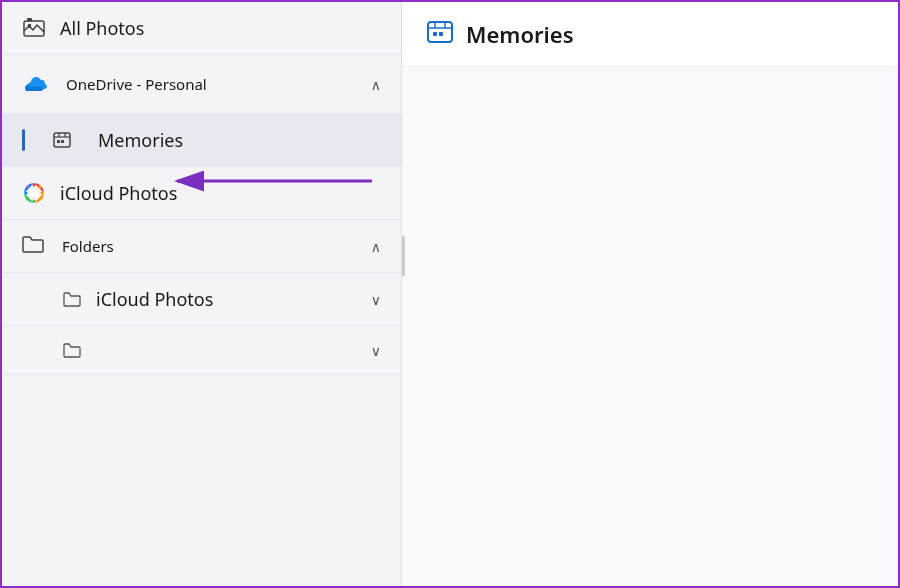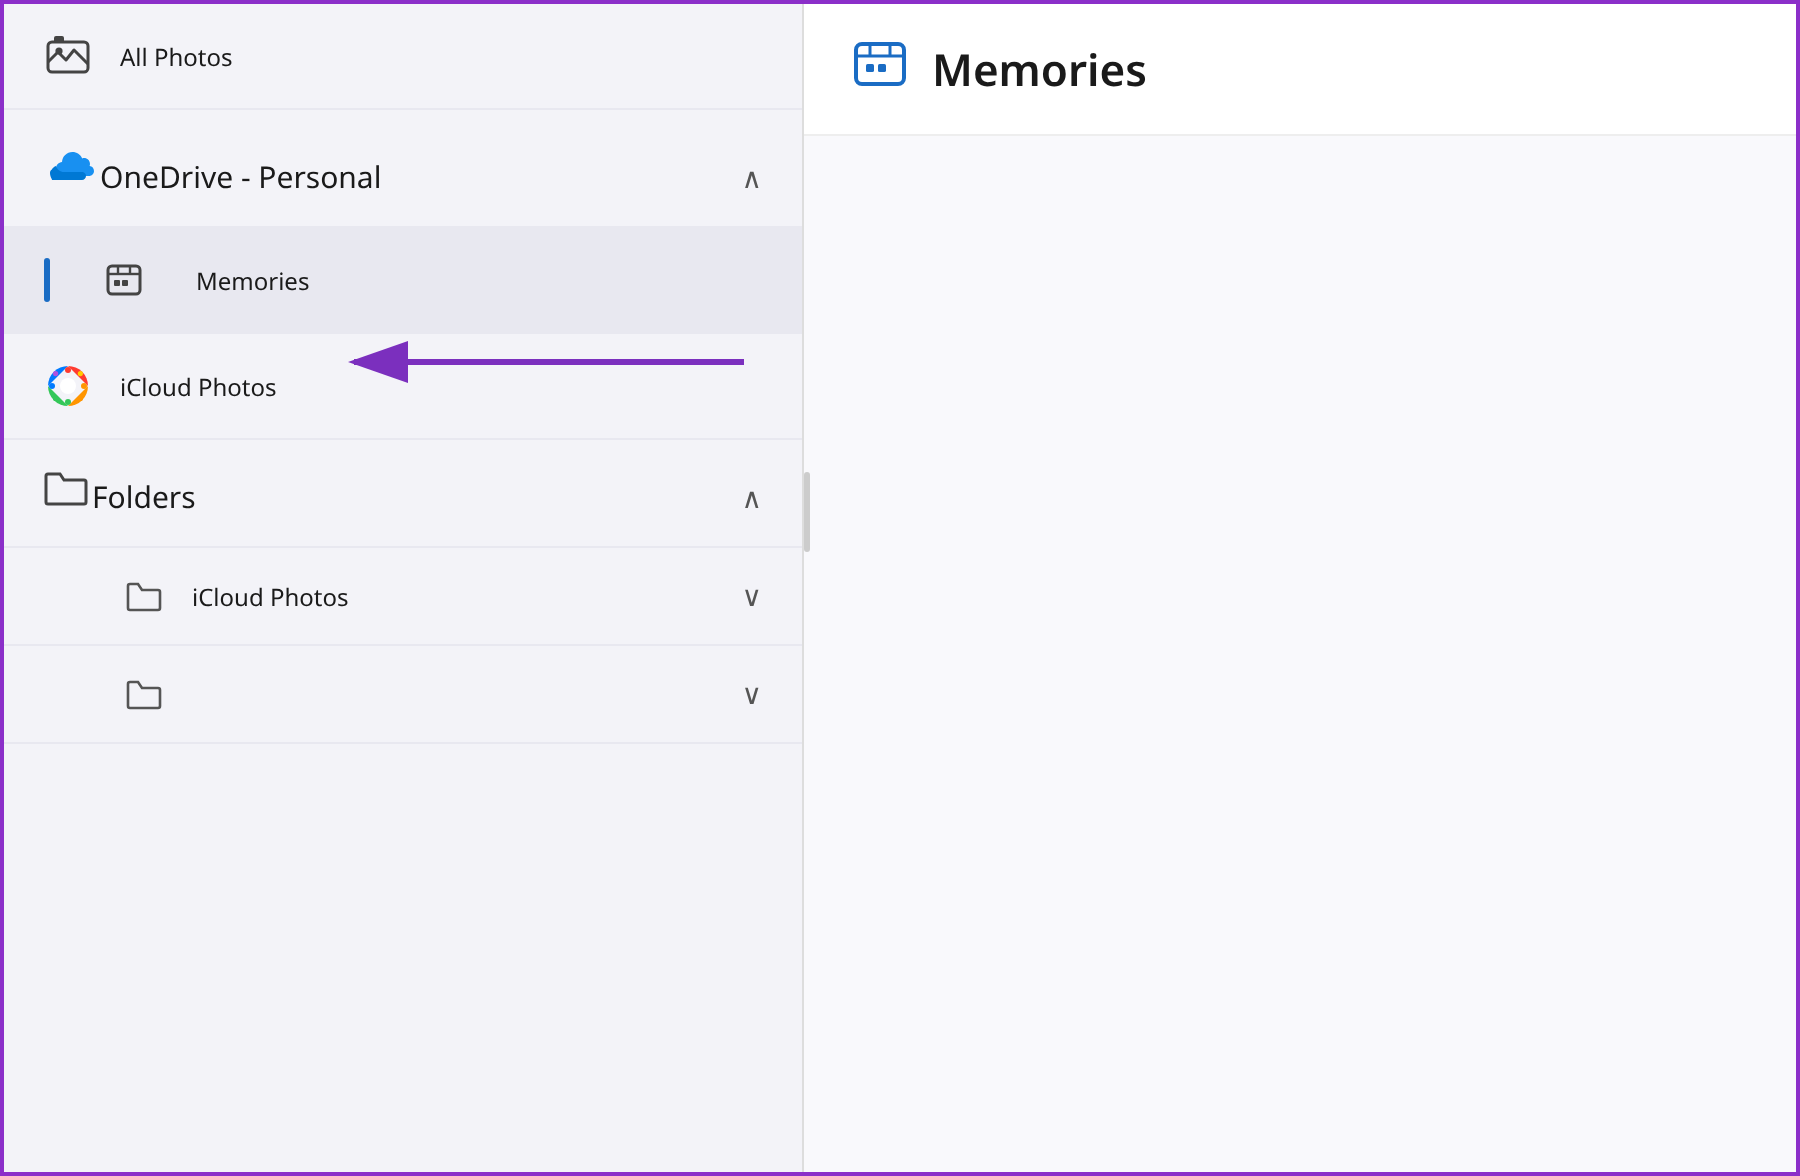--- a/index.html
+++ b/index.html
@@ -44,21 +44,21 @@
       width: 24px;
       height: 24px;
       display: flex;
       align-items: center;
       justify-content: center;
       flex-shrink: 0;
     }
 
     .sidebar-item .label {
       flex: 1;
-      font-size: 12px;
+      font-size: 18px;
     }
 
     .sidebar-item .chevron {
       margin-left: auto;
       font-size: 14px;
       color: #555;
     }
 
     .sub-item {
       padding-left: 60px;
@@ -84,26 +84,26 @@
       border-radius: 2px;
     }
 
     .memories-item .label {
       margin-left: 10px;
     }
 
     
     .section-header {
       display: flex;
-      align-items: flex-end;
+      align-items: center;
       padding: 14px 20px;
       font-size: 15px;
       color: #1a1a1a;
       border-bottom: 1px solid #e8e8f0;
-      gap: 2px;
+      gap: 18px;
       cursor: pointer;
     }
 
     .section-header .chevron {
       margin-left: auto;
       font-size: 14px;
       color: #555;
     }
 
     

